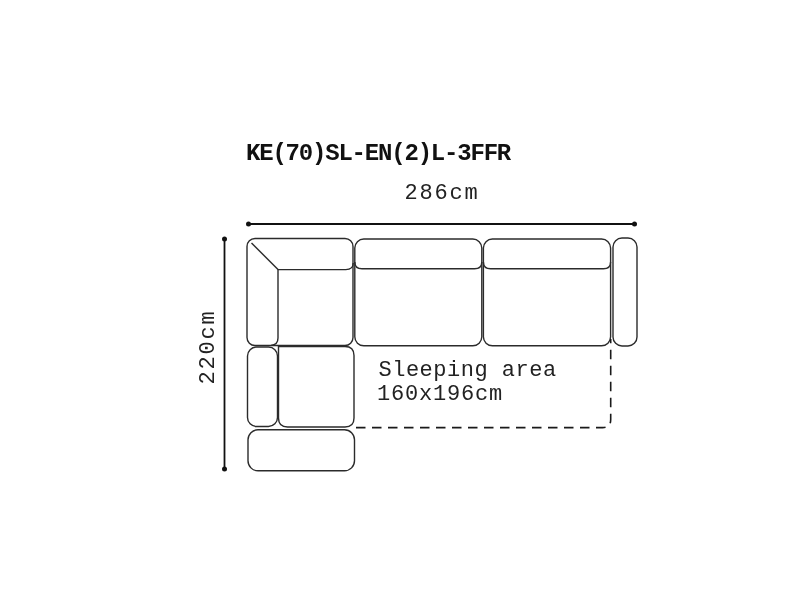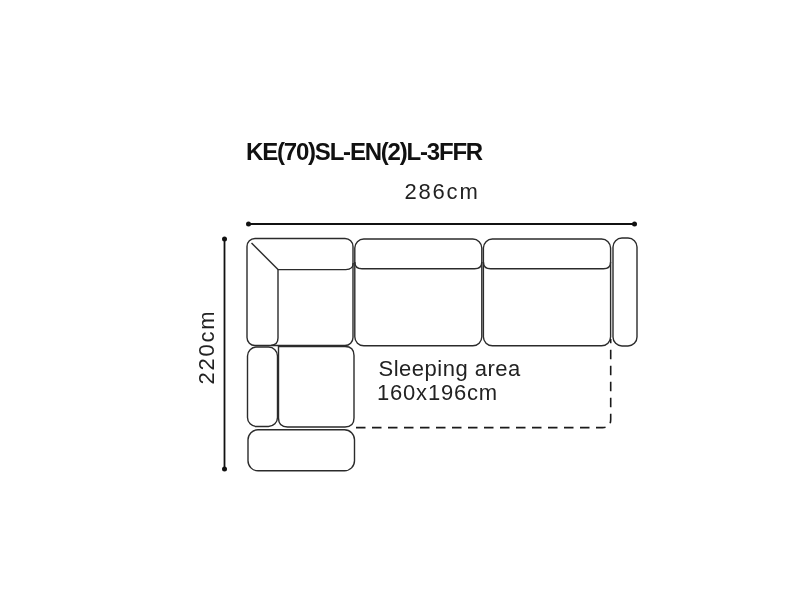--- a/index.html
+++ b/index.html
@@ -1,16 +1,16 @@
 <!DOCTYPE html>
 <html><head>
 <meta charset="utf-8">
 <style>
   html,body{margin:0;padding:0;background:#ffffff;}
-  .page{width:800px;height:600px;position:relative;font-family:Liberation Sans, sans-serif;}
+  .page{width:800px;height:600px;position:relative;font-family:Liberation Mono, monospace;}
   svg{position:absolute;top:0;left:0;}
 </style>
 </head>
 <body>
 <div class="page">
 <svg width="800" height="600" viewBox="0 0 800 600">
 
   <text x="246" y="159.5" font-size="24" font-weight="bold" fill="#111111" letter-spacing="-1.2">KE(70)SL-EN(2)L-3FFR</text>
 
   <text x="404.5" y="199" font-size="22" fill="#222222" letter-spacing="1.8">286cm</text>

